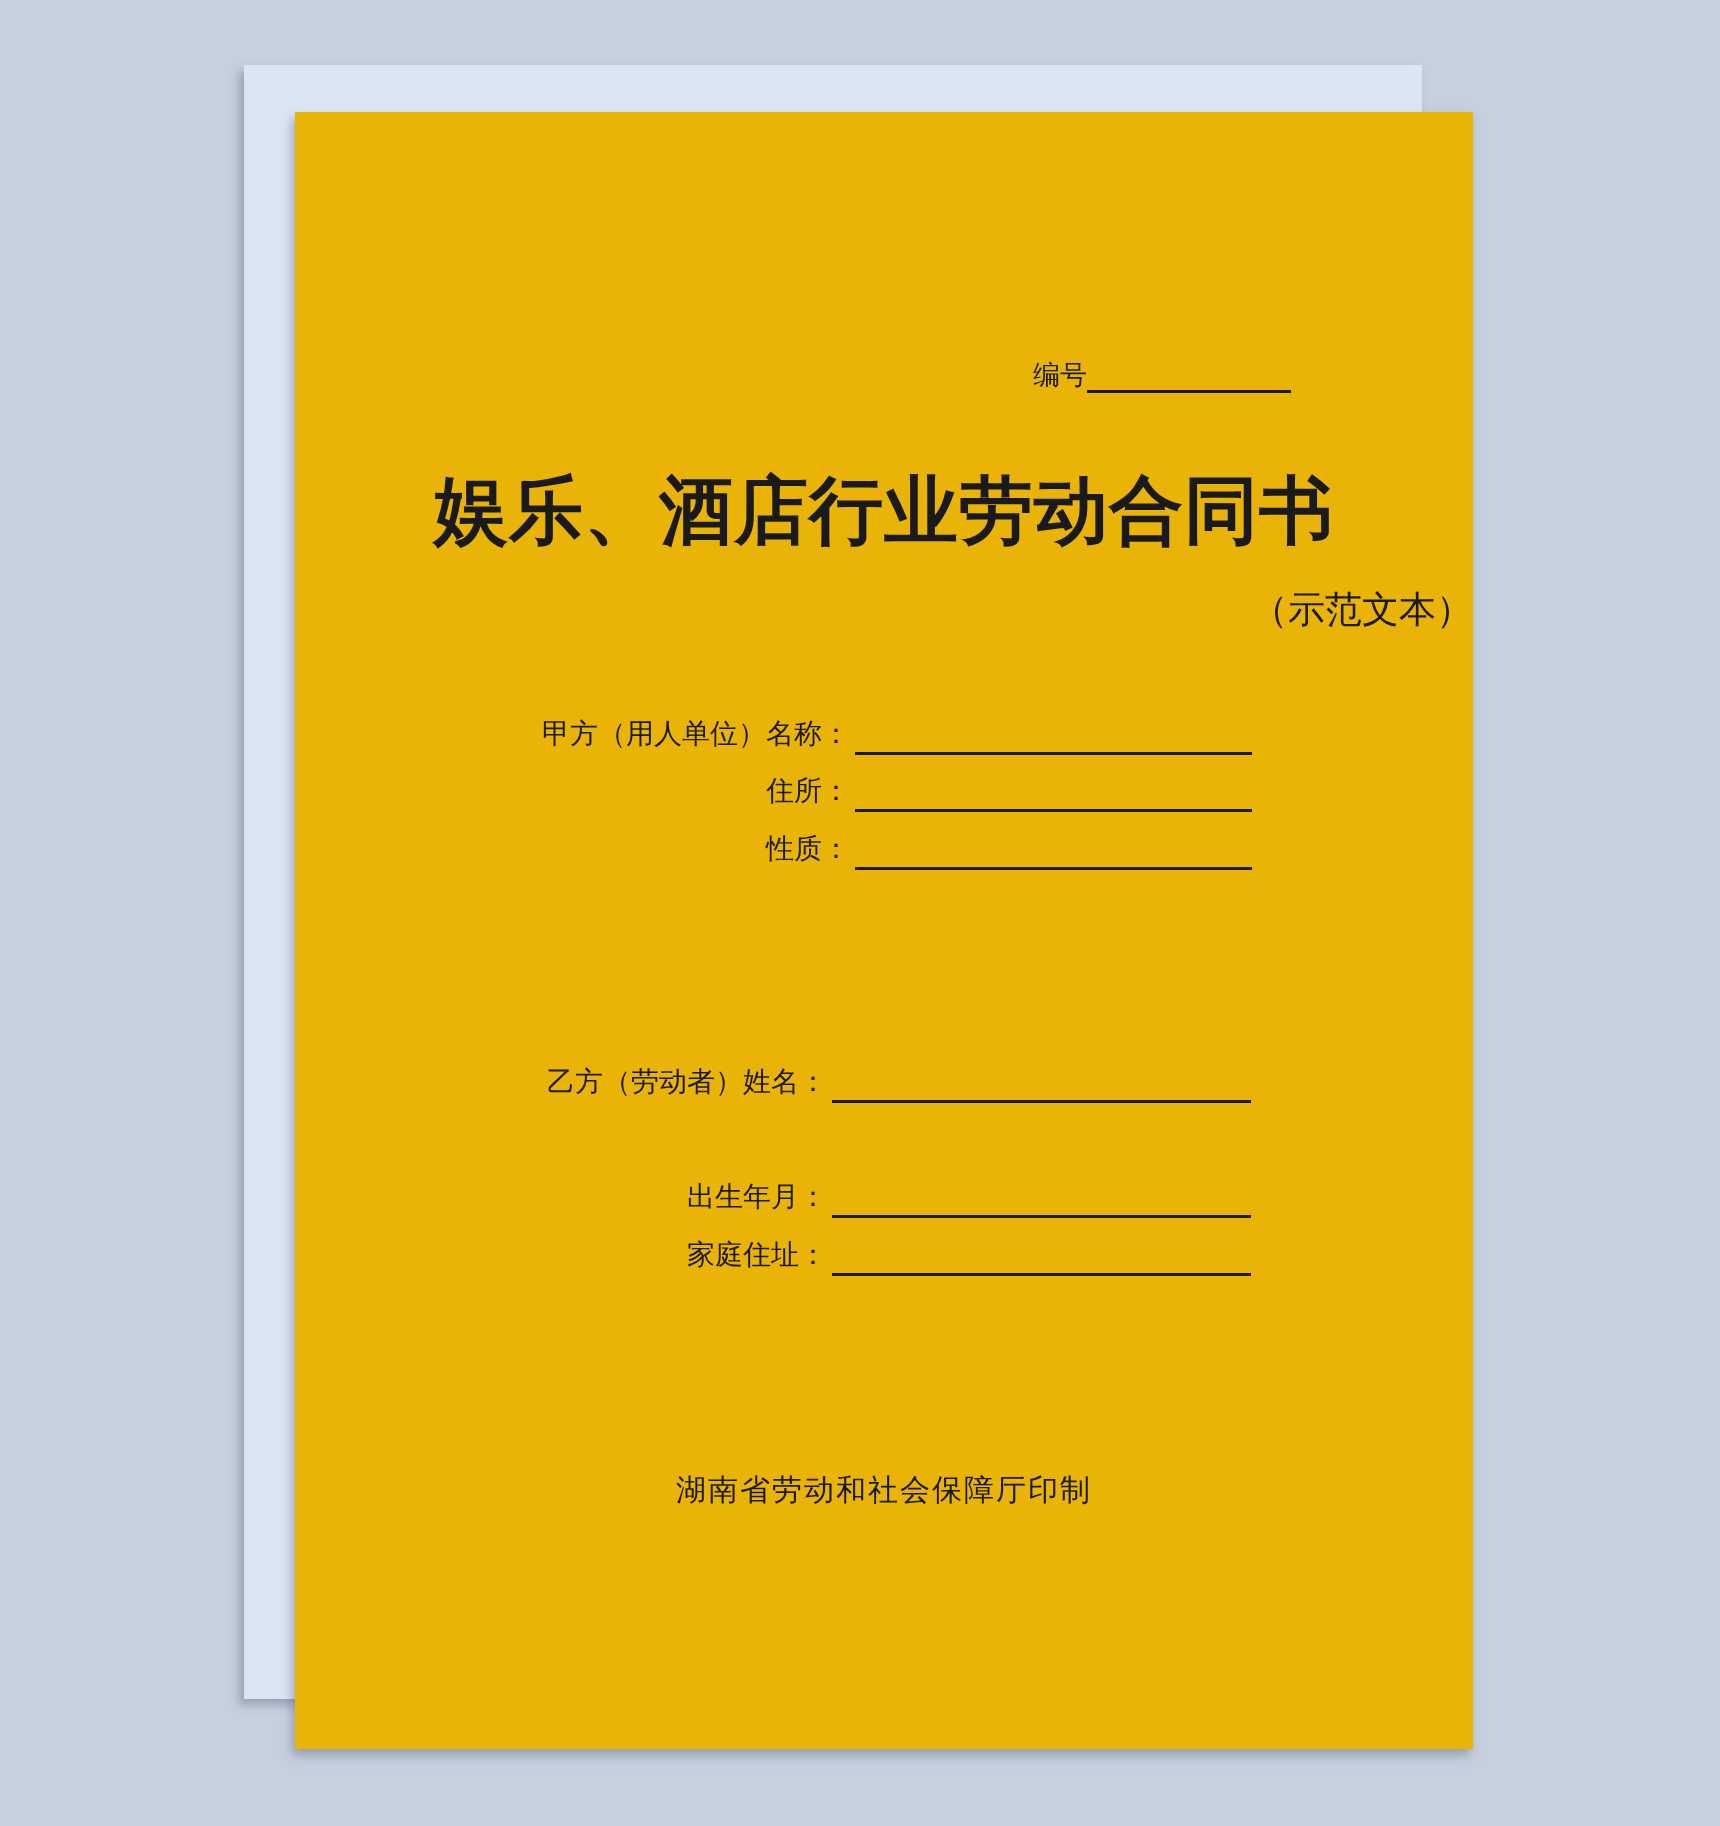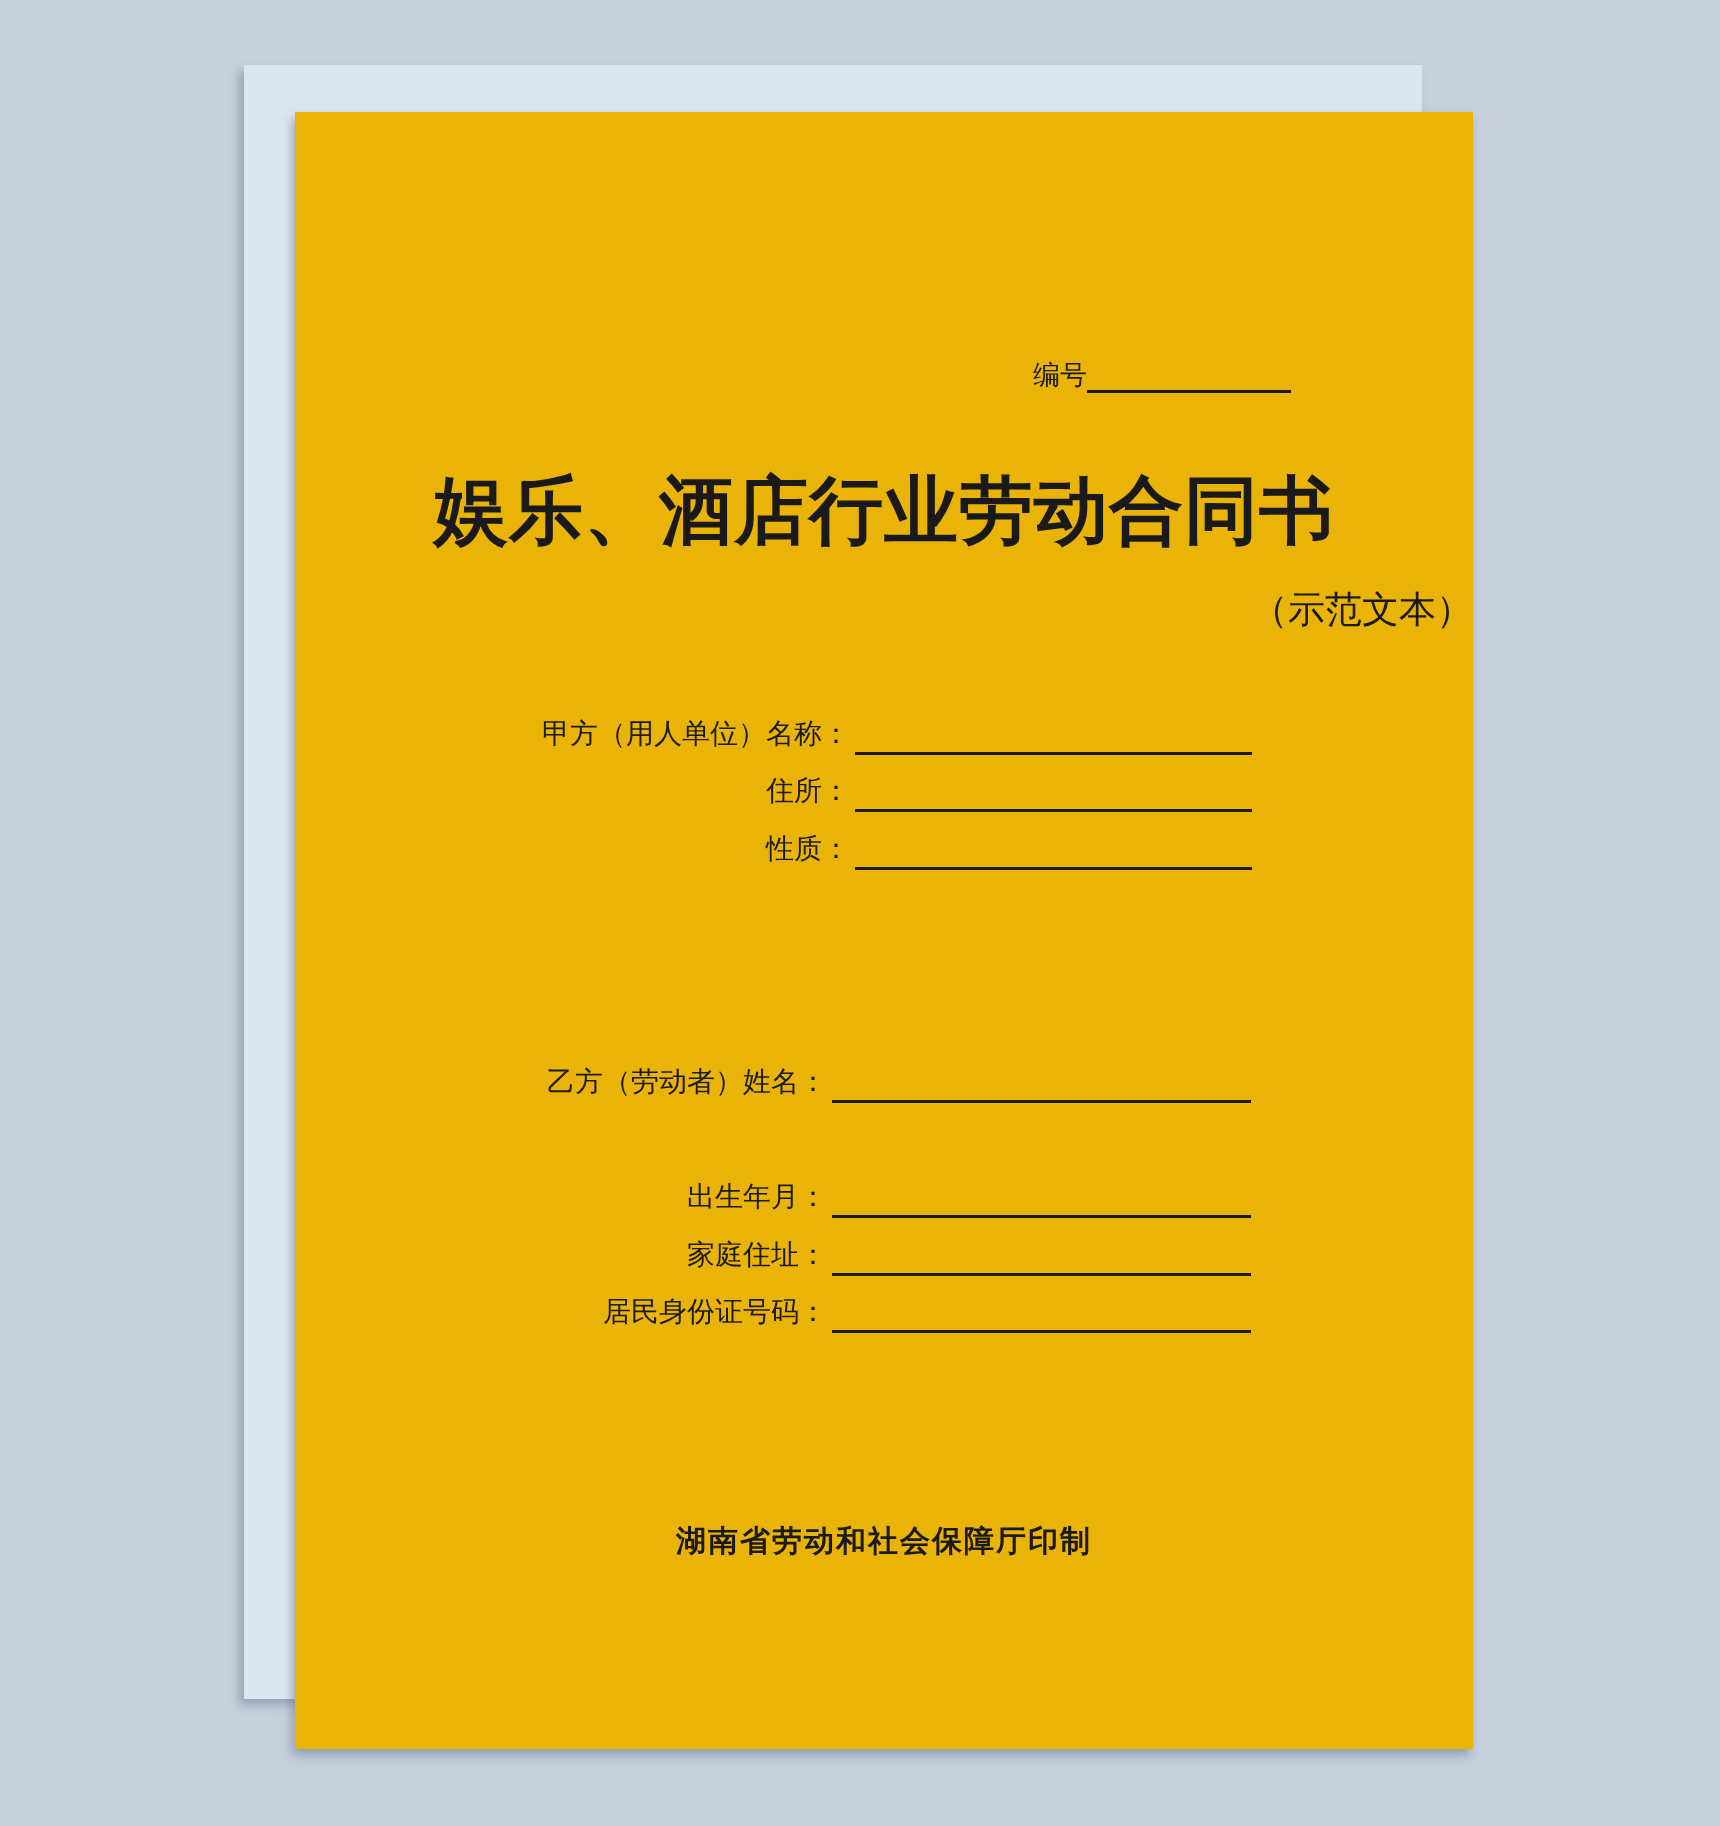--- a/index.html
+++ b/index.html
@@ -110,26 +110,26 @@
   .rowA .f-line  { left: 560px; width: 397px; }
   
   .rowC .f-label { right: 578px; }
   .rowC .f-line  { left: 608px; width: 348px; }
   
   .rowB .f-label { right: 646px; }
   .rowB .f-line  { left: 537px; width: 419px; }
 
   .footer {
     position: absolute;
-    top: 1409px;
+    top: 1358px;
     left: 0;
     width: 100%;
     text-align: center;
     font-size: 30px;
-    font-weight: 700;
+    font-weight: 400;
     letter-spacing: 2px;
   }
 </style>
 </head>
 <body>
 
 <div class="stage">
 
   <div class="back-page"></div>
 
@@ -169,21 +169,17 @@
     <div class="f-row rowB" style="top:1062px">
       <span class="f-label">出生年月：</span>
       <span class="f-line"></span>
     </div>
 
     <div class="f-row rowB" style="top:1120px">
       <span class="f-label">家庭住址：</span>
       <span class="f-line"></span>
     </div>
 
-    <div class="f-row rowB" style="top:1177px">
-      <span class="f-label">居民身份证号码：</span>
-      <span class="f-line"></span>
-    </div>
 
     <div class="footer">湖南省劳动和社会保障厅印制</div>
 
   </div>
 </div>
 
 </body></html>

